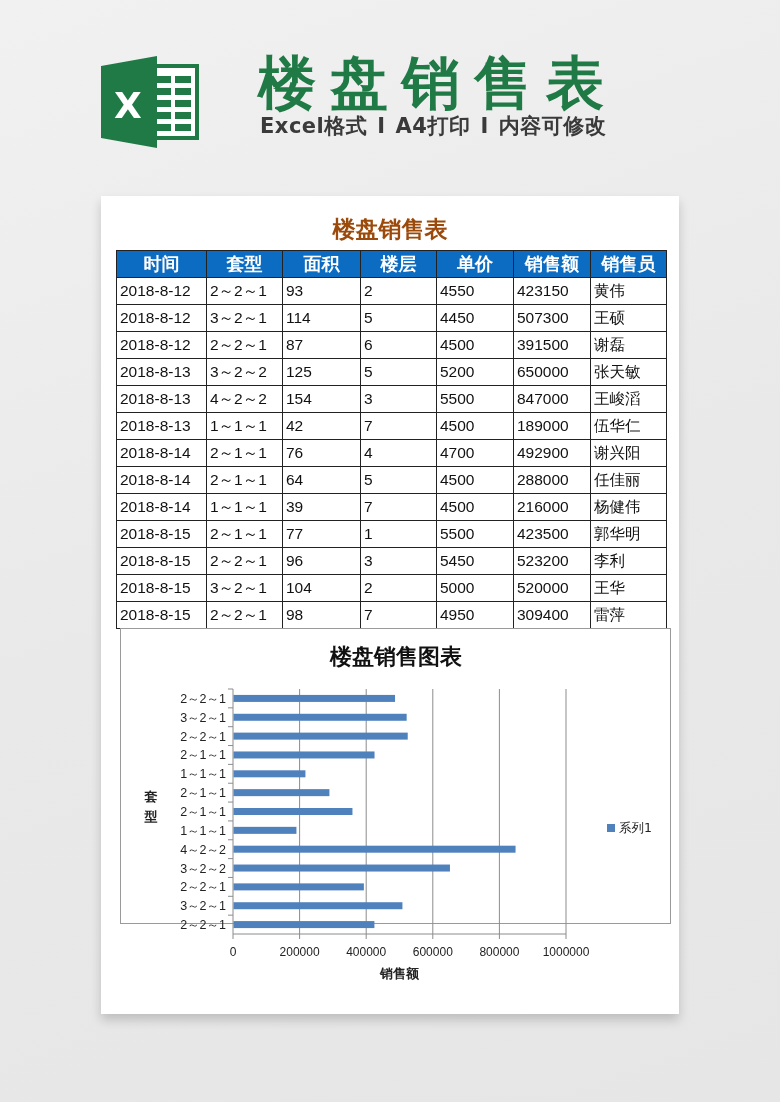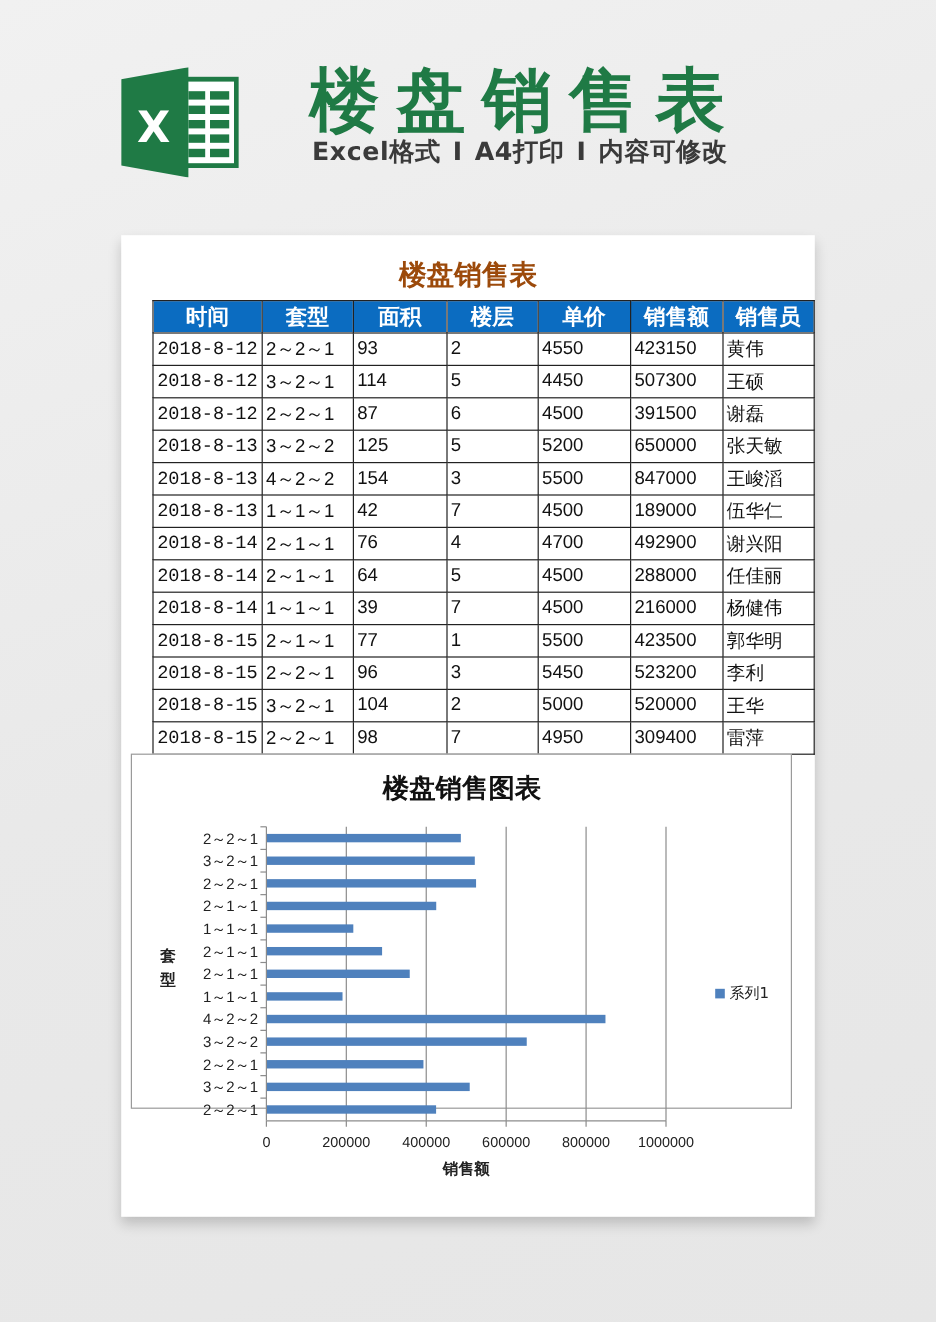--- a/index.html
+++ b/index.html
@@ -24,35 +24,35 @@
     
     .paper {
       position: absolute; left: 101px; top: 196px; width: 578px; height: 818px;
       background: #ffffff; box-shadow: 0 6px 10px rgba(0,0,0,0.18);
     }
     .sheet-title {
       position: absolute; left: 0; top: 18px; width: 100%; text-align: center;
       font-size: 23px; font-weight: bold; color: #9c4a0b;
     }
     table.data {
-      position: absolute; left: 26px; top: 54px; border-collapse: collapse;
+      position: absolute; left: 15px; top: 54px; border-collapse: collapse;
       table-layout: fixed; font-family: "Liberation Sans", "DejaVu Sans", sans-serif;
     }
     table.data th, table.data td { border: 1.5px solid #222; height: 27px; padding: 0 3px; white-space: nowrap; overflow: hidden; }
     table.data th {
       background: #0b6cc1; color: #ffffff; font-size: 18px; font-weight: bold; text-align: center;
       font-family: "DejaVu Sans", sans-serif;
     }
     table.data td { font-size: 15.5px; color: #111; }
     td.r { text-align: left; }
     td.l { text-align: left; }
-    td.c { text-align: right; font-family: Liberation Mono, monospace; }
+    td.c { text-align: left; }
     
     .chart {
-      position: absolute; left: 8px; top: 432px; width: 551px; height: 296px;
+      position: absolute; left: 19px; top: 432px; width: 551px; height: 296px;
       border: 1.5px solid #9a9a9a; background: #fff;
     }
     .chart svg { position: absolute; left: 0; top: 0; }
   </style>
 </head>
 <body>
 
 <div class="logo">
   <svg width="98" height="92" viewBox="0 0 98 92">
     <rect x="44" y="10" width="52" height="72" fill="#ffffff" stroke="#1f7a45" stroke-width="4"></rect>

